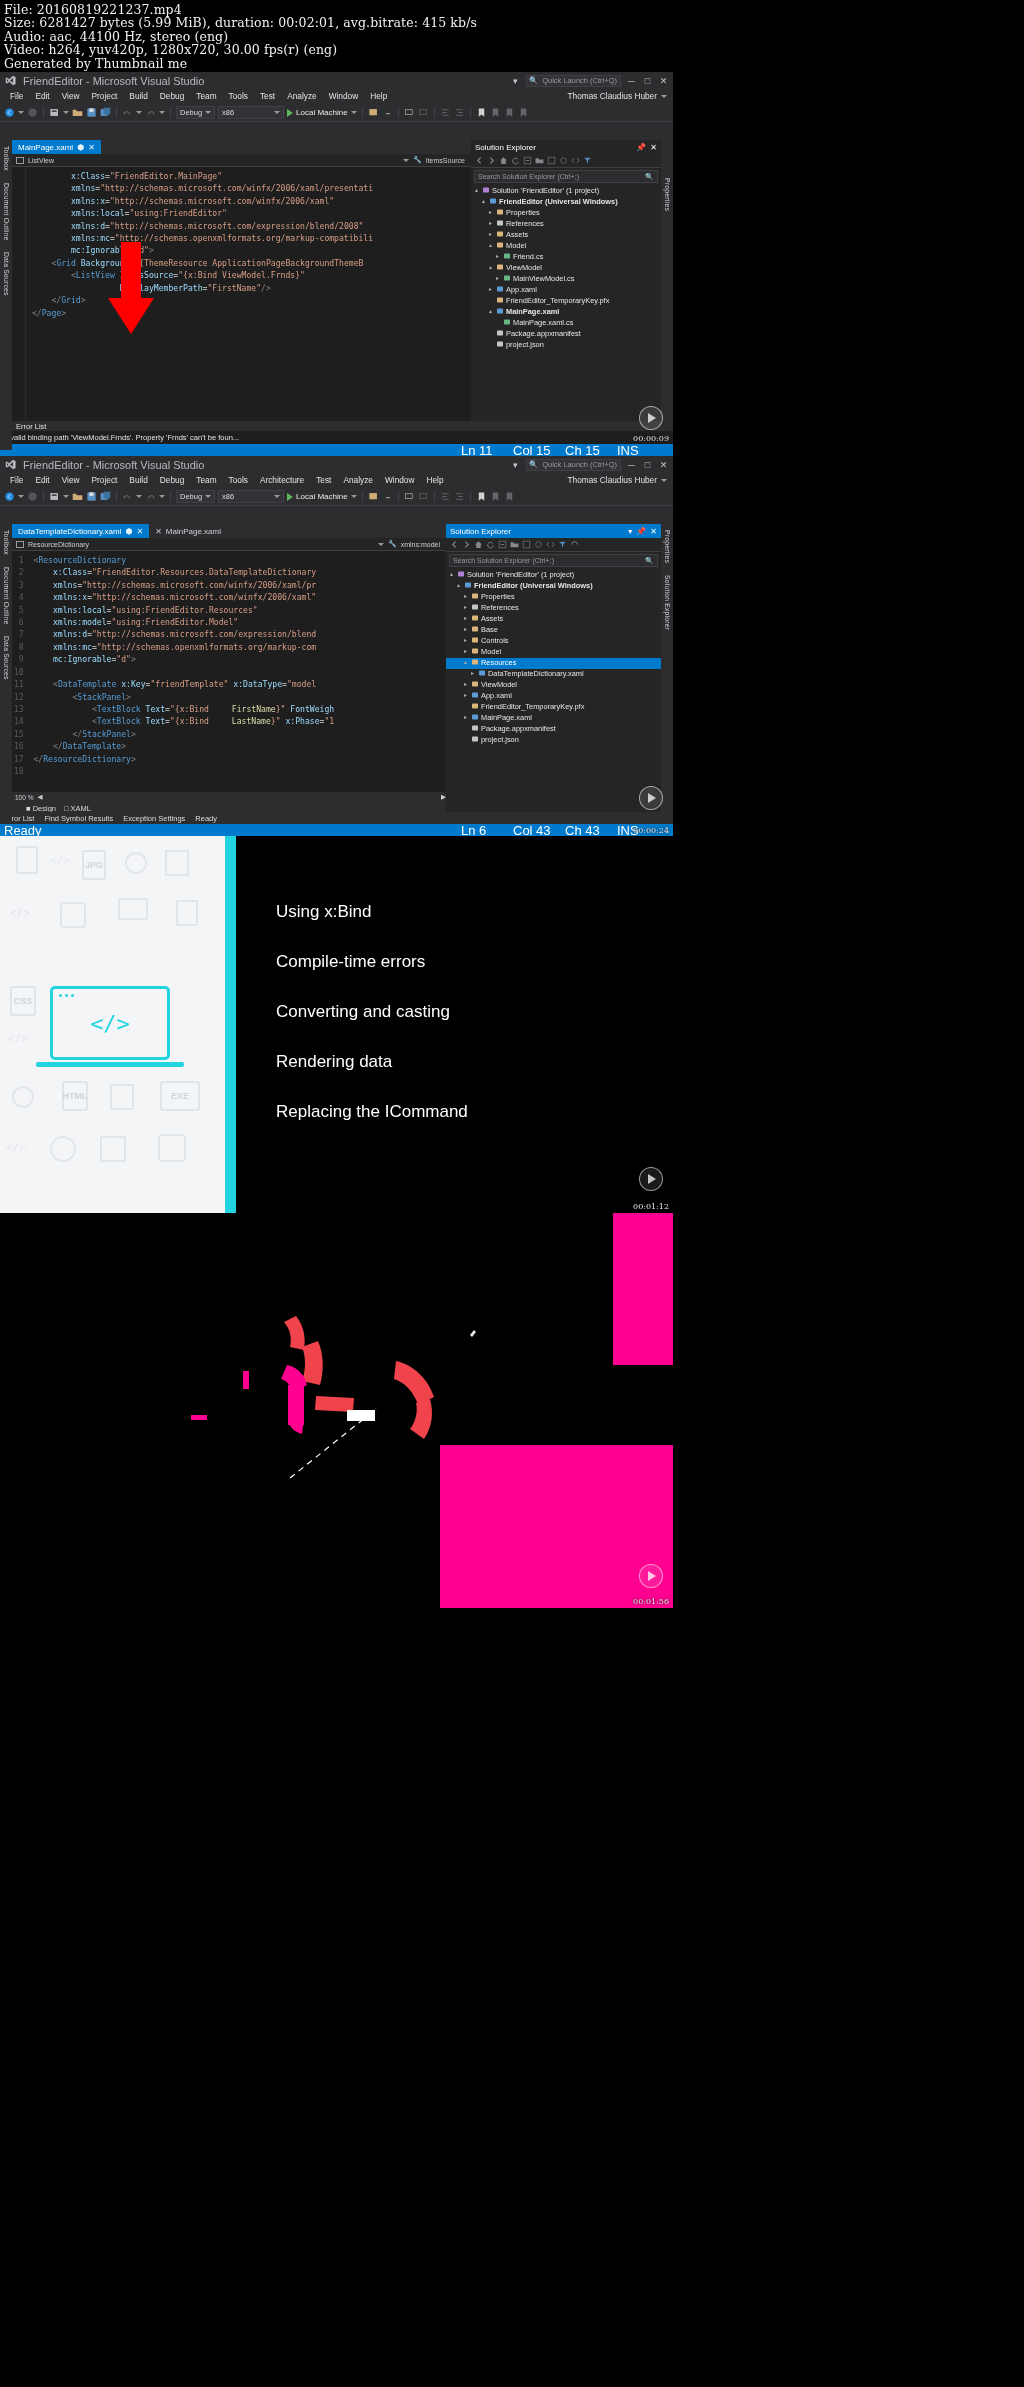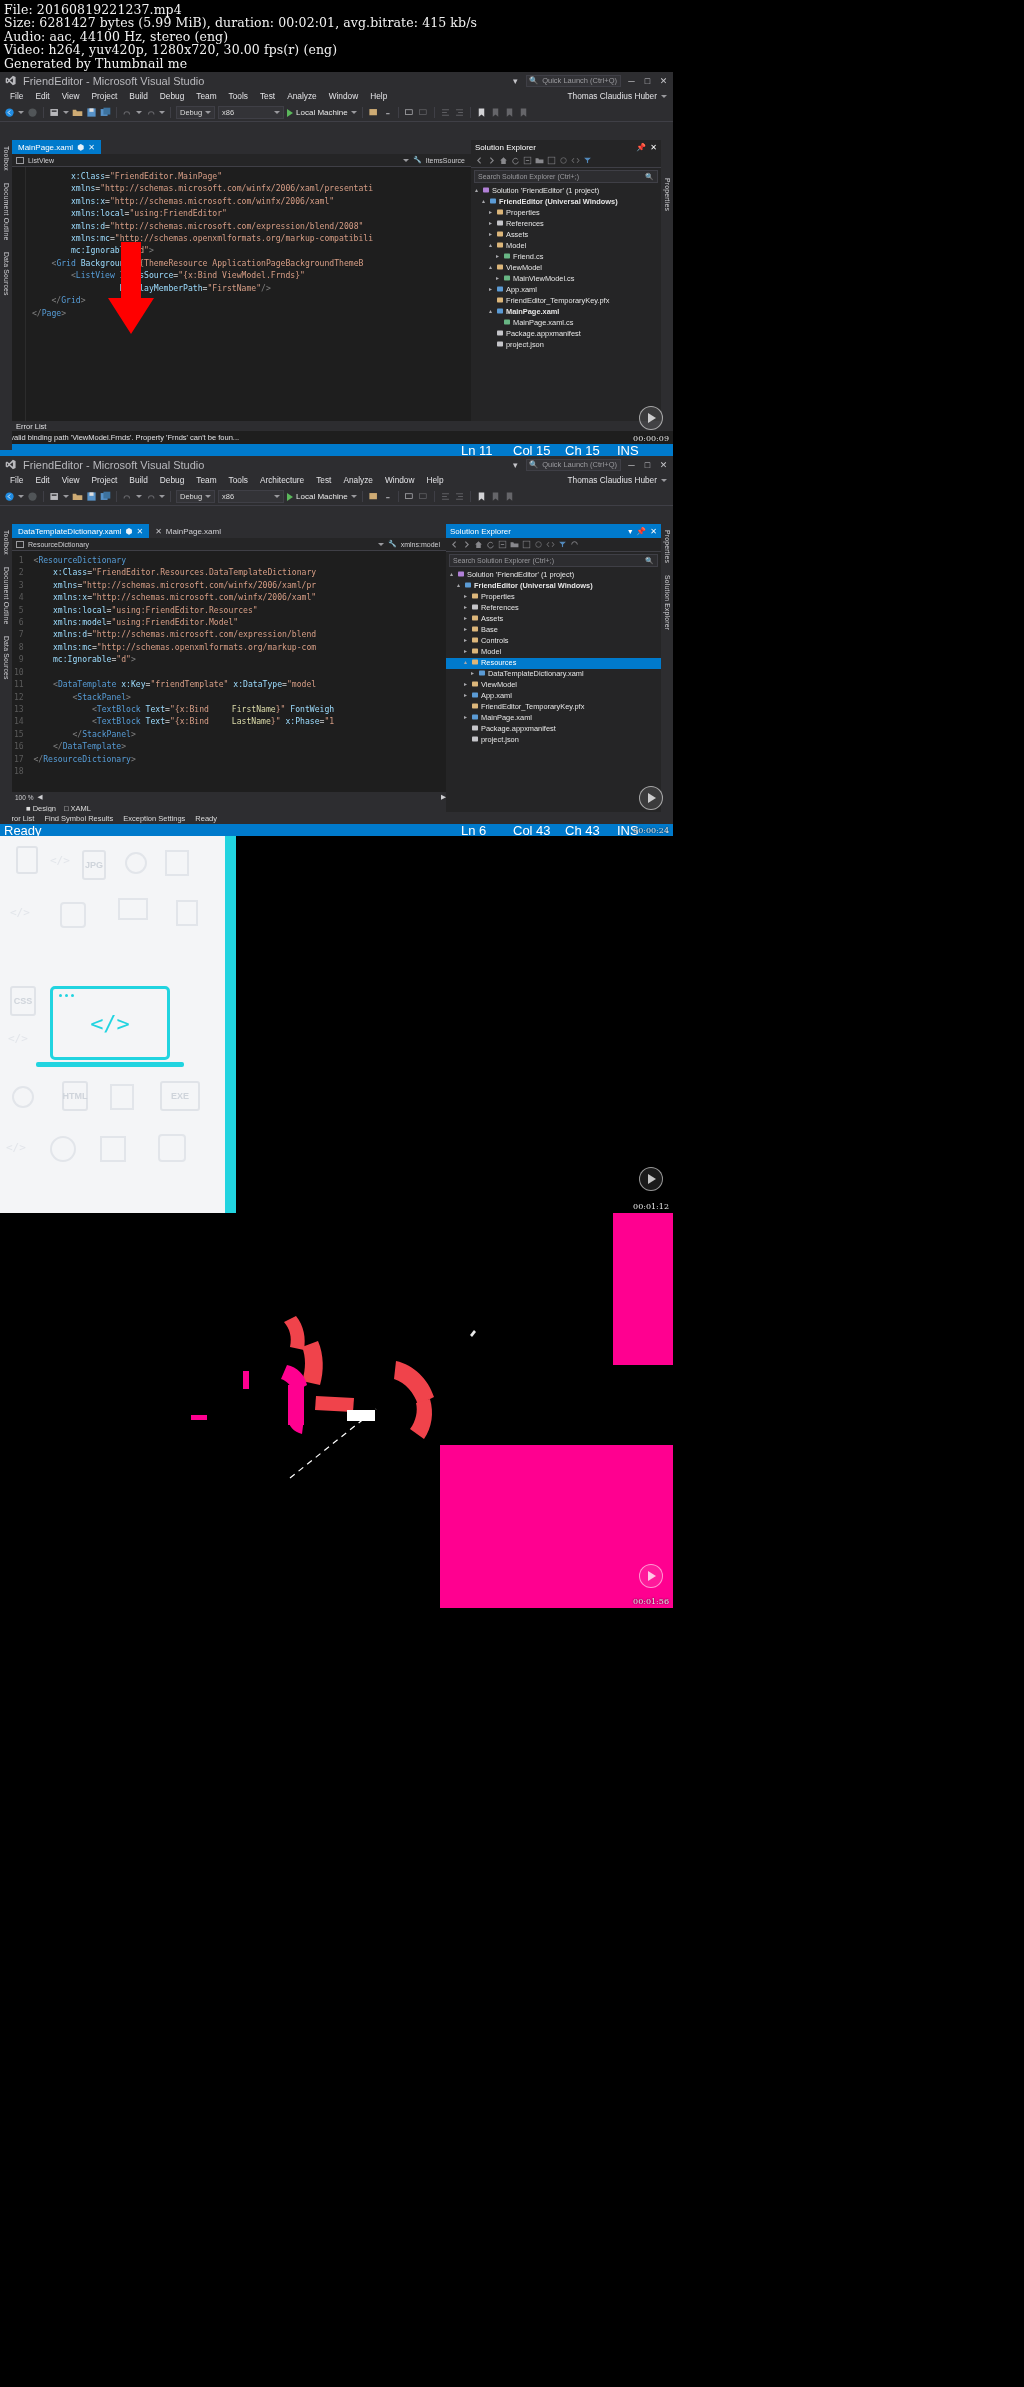--- a/index.html
+++ b/index.html
@@ -974,20 +974,27 @@
         <span>EXE</span>
       </div>
 
     <div class="ghost" style="left:6px;top:305px;font-size:11px;font-family:'DejaVu Sans Mono',monospace;">&lt;/&gt;</div>
     <div class="ghost" style="left:50px;top:300px;width:26px;height:26px;border:2px solid #e2e5ea;border-radius:50%;"></div>
     <div class="ghost" style="left:100px;top:300px;width:26px;height:26px;border:2px solid #e2e5ea;"></div>
     <div class="ghost" style="left:158px;top:298px;width:28px;height:28px;border:2px solid #e2e5ea;border-radius:4px;"></div>
   </div>
   <div class="slide-accent"></div>
 
+  <ul class="slide-list" id="f3list">
+      <li>Using x:Bind</li>
+      <li>Compile-time errors</li>
+      <li>Converting and casting</li>
+      <li>Rendering data</li>
+      <li>Replacing the ICommand</li>
+    </ul>
 
   <div class="playbtn" style="right:10px;bottom:22px;"></div>
   <div class="tstamp" style="bottom:2px;">00:01:12</div>
 </div>
 
 <div class="glitch" style="width:673px;height:395px;">
   <svg width="673" height="395" viewBox="0 0 673 395" style="display:block">
     <rect x="0" y="0" width="673" height="395" fill="#000"></rect>
 
     <rect x="613" y="0" width="60" height="160" fill="#ff0090"></rect>

